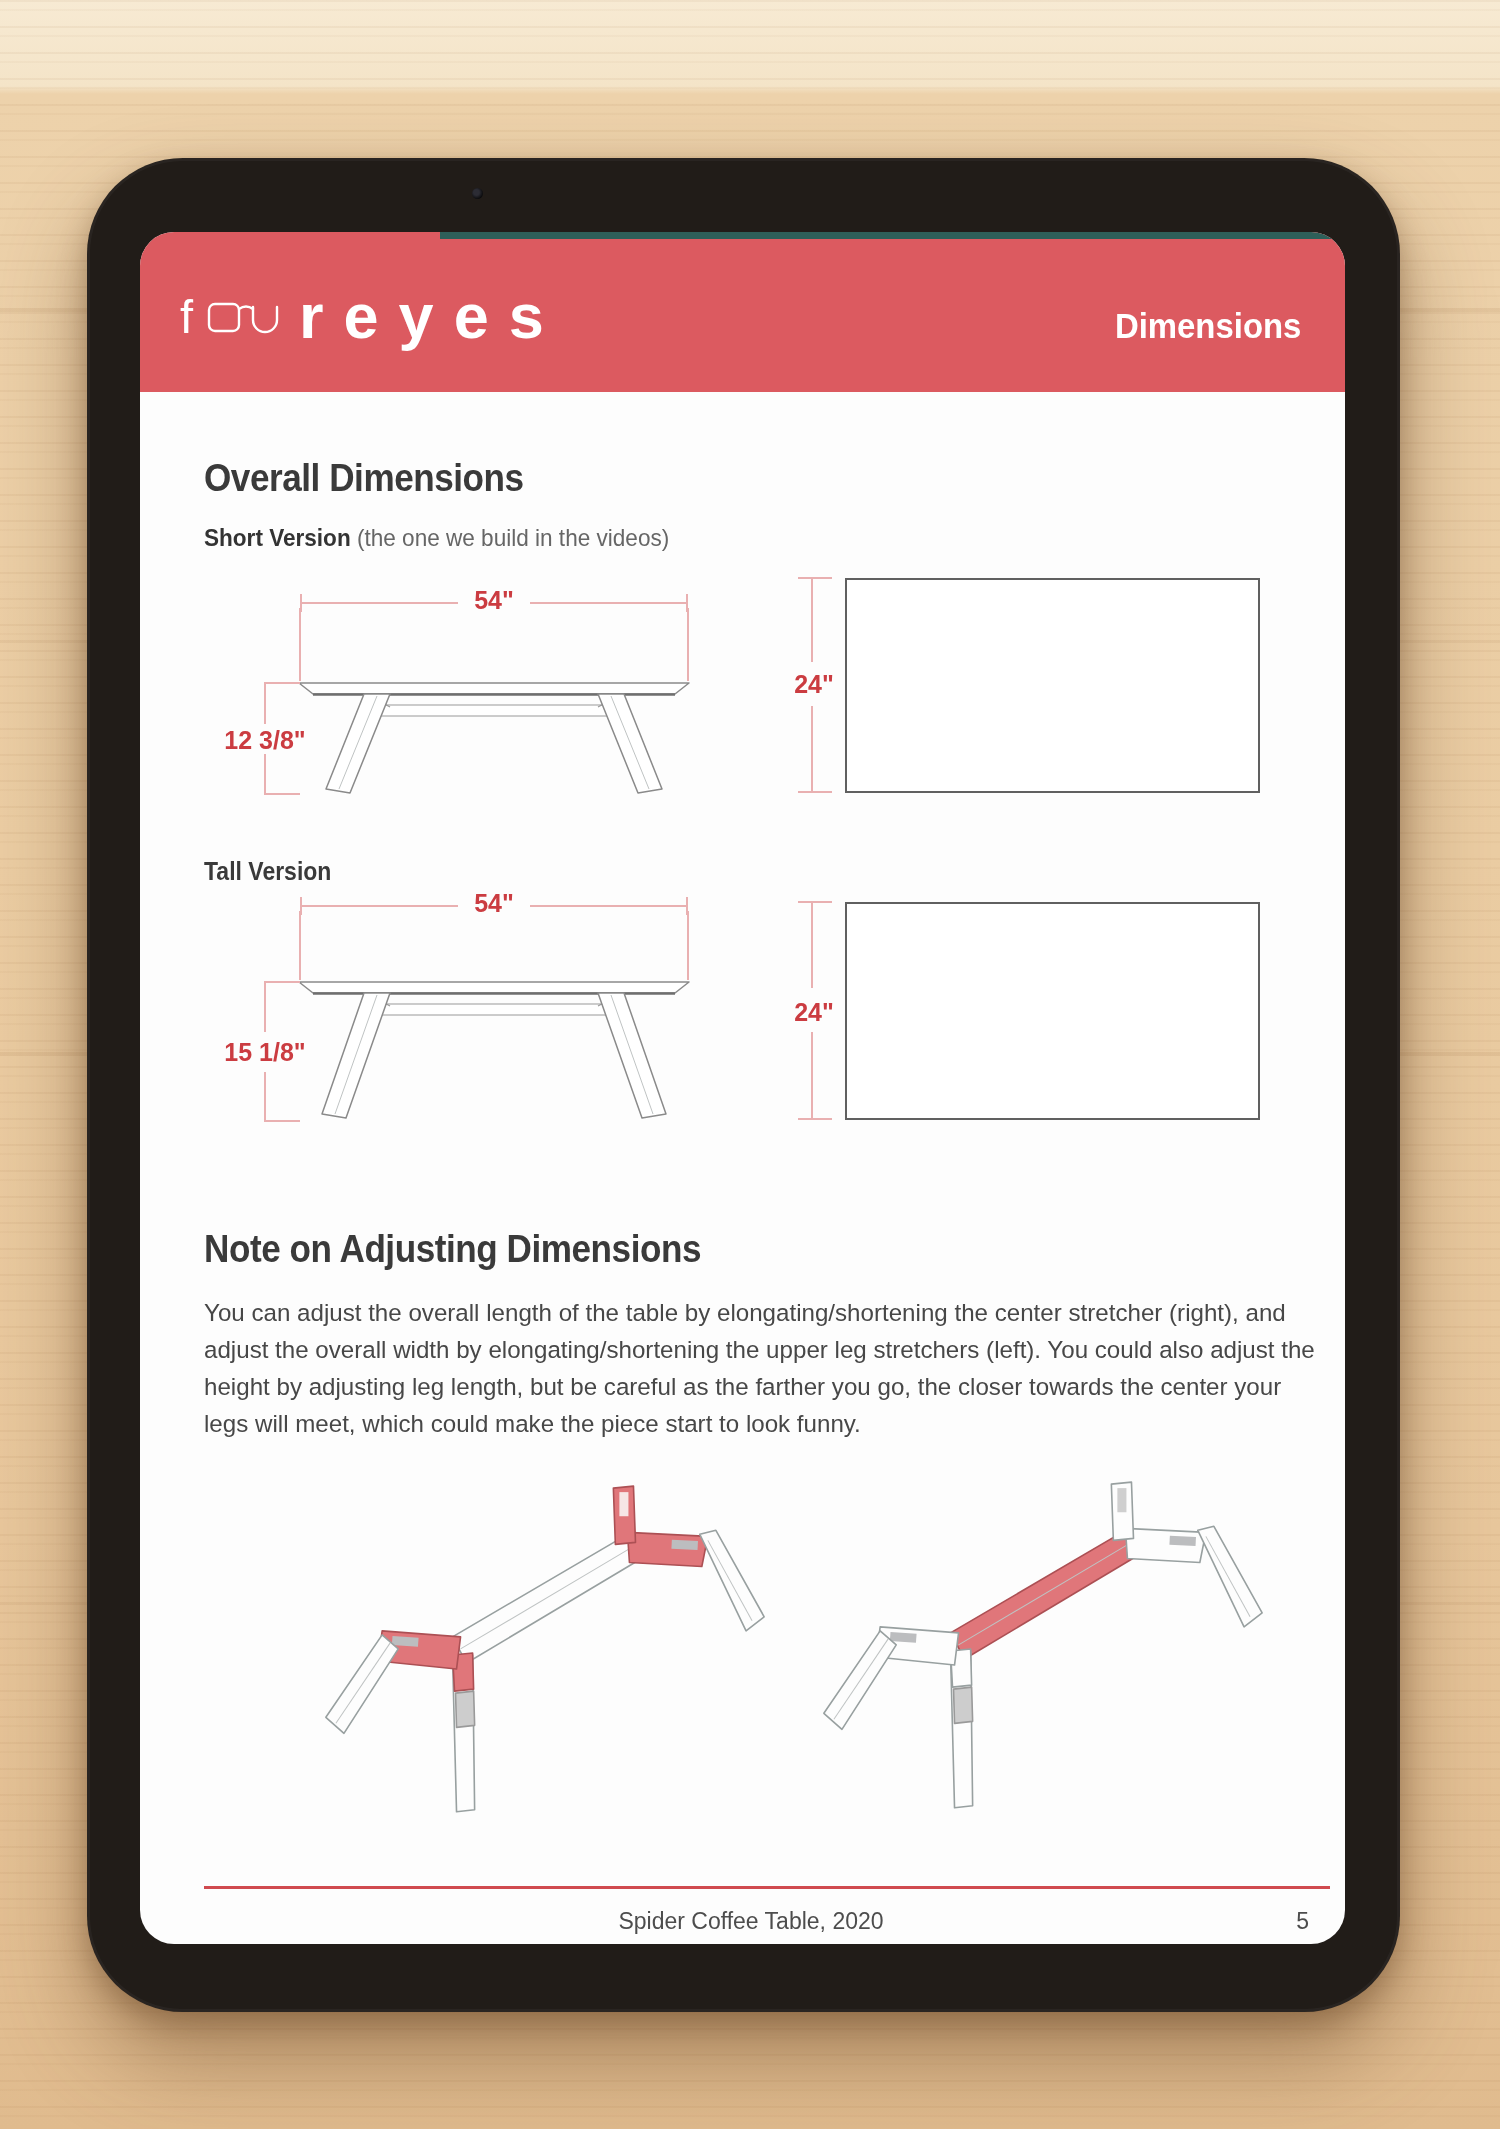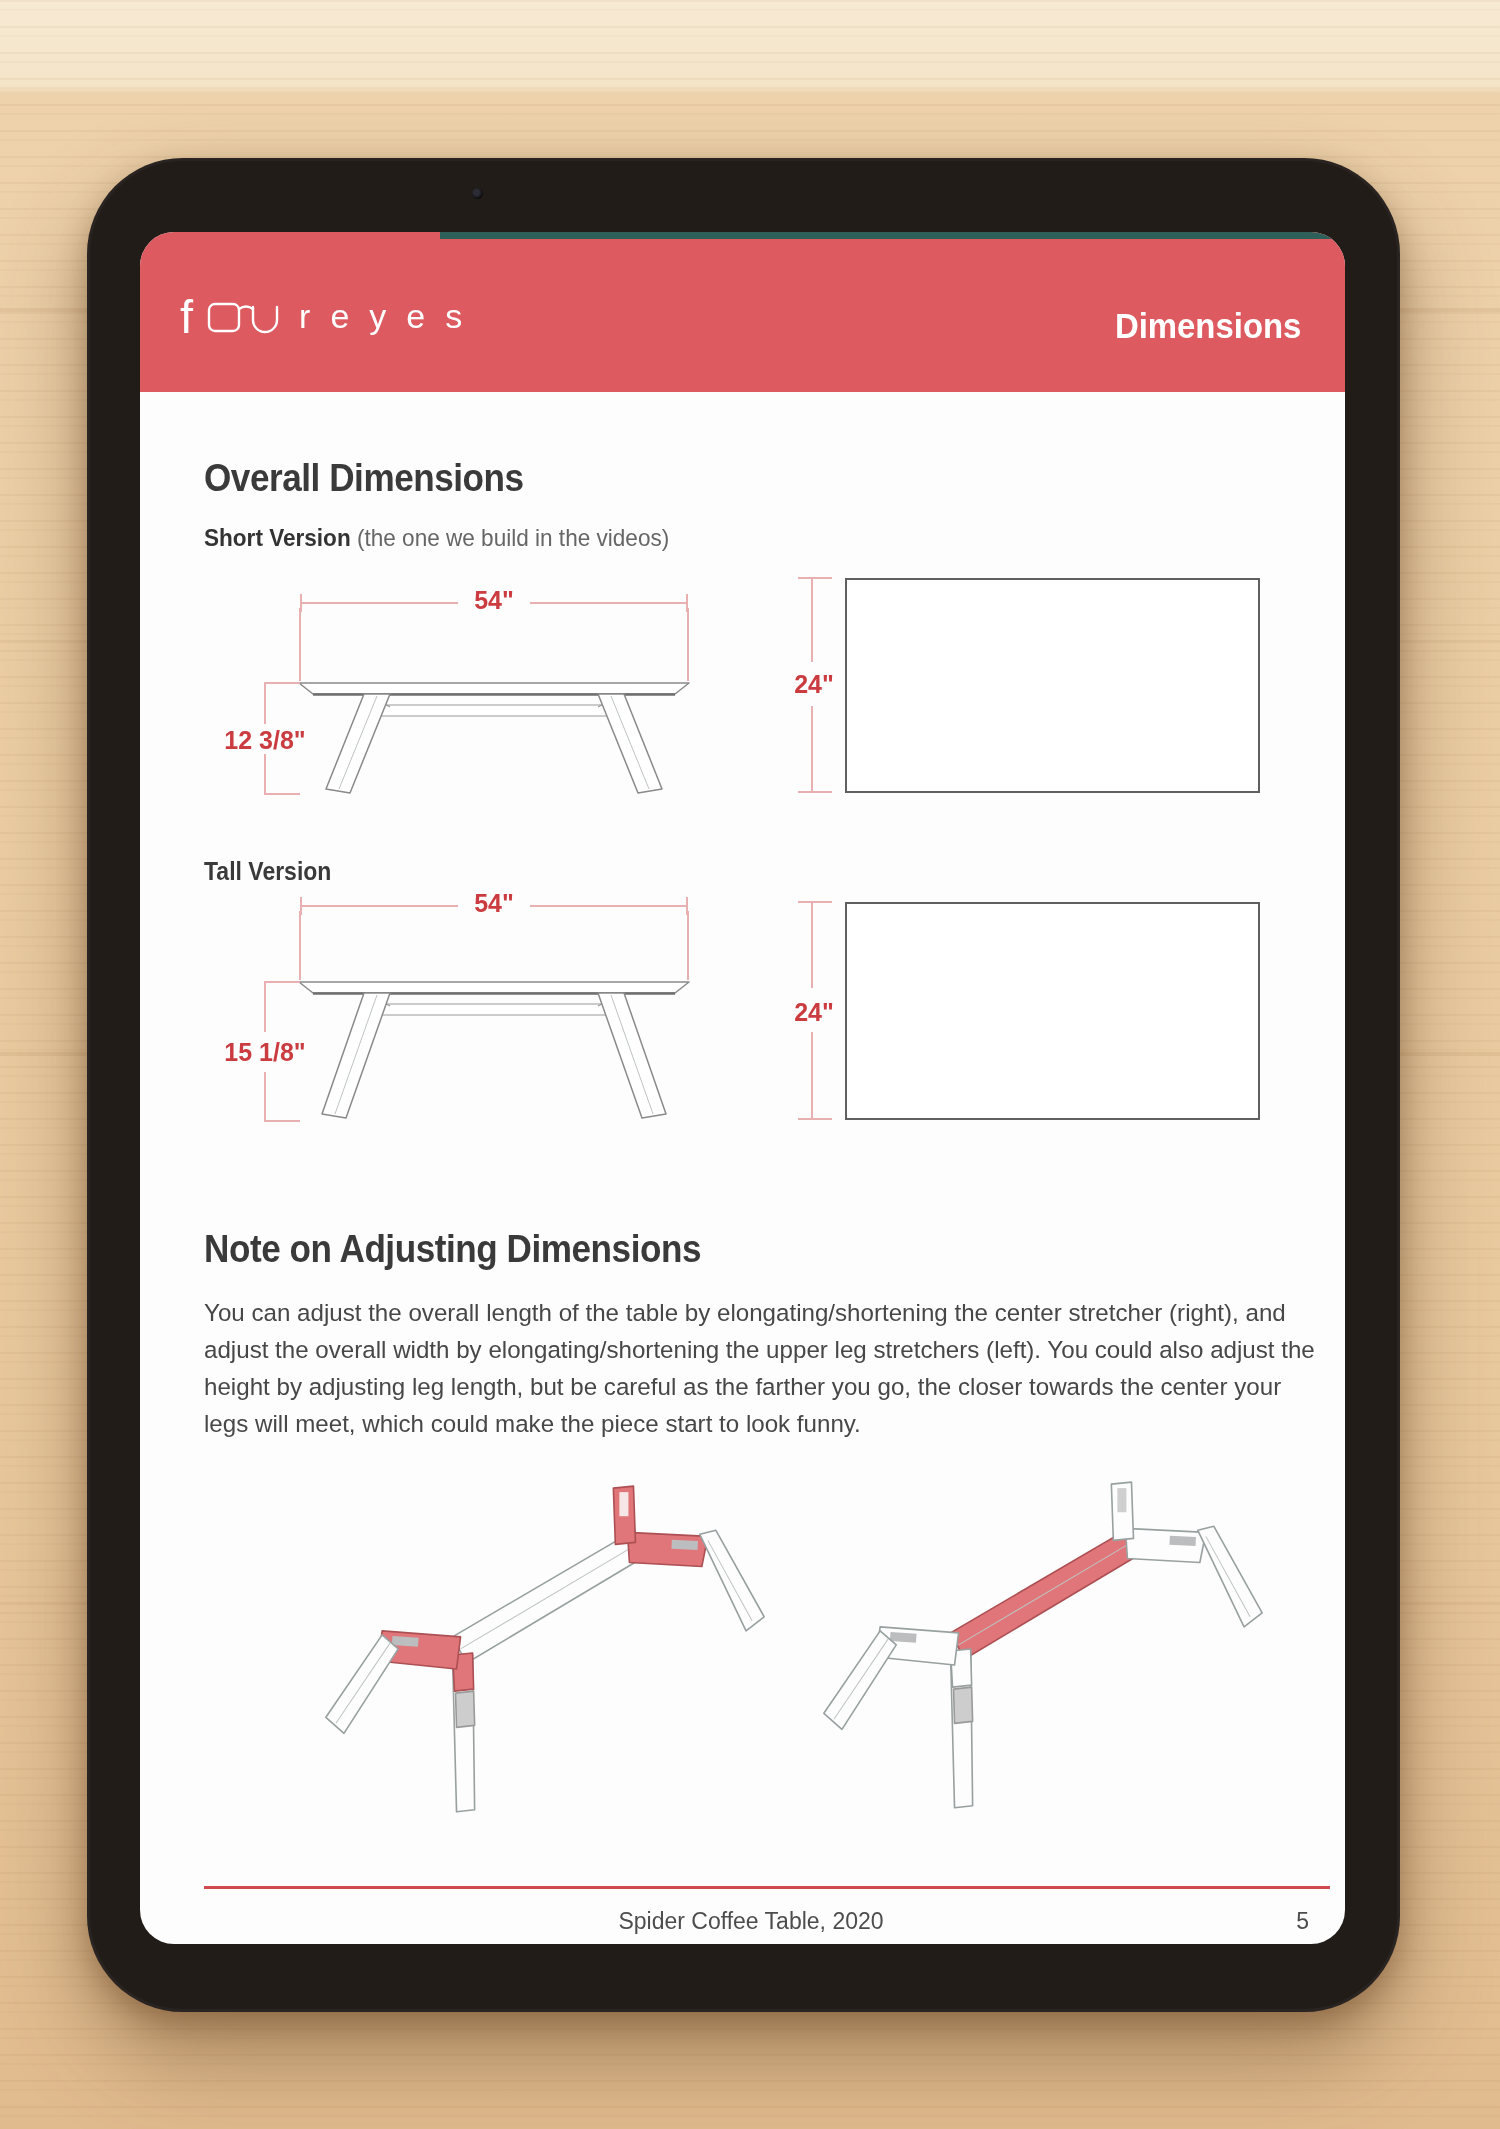--- a/index.html
+++ b/index.html
@@ -21,21 +21,21 @@
     background:radial-gradient(circle at 40% 40%, #2c2c34 0 30%, #0c0c0e 70%);}
   .screen{
     position:absolute;left:53px;top:74px;width:1205px;height:1712px;
     border-radius:34px;background:#fdfdfd;overflow:hidden;
   }
   .teal-edge{position:absolute;left:300px;right:0;top:0;height:7px;background:#2e5f59;z-index:6;}
   .pdf-header{position:absolute;left:0;top:0;width:100%;height:160px;background:#dc5a60;z-index:5;}
   .logo{position:absolute;left:40px;top:56px;height:56px;display:flex;align-items:center;color:#fff;}
   .logo .lf{font-size:47px;font-weight:400;letter-spacing:6px;}
   .logo .glasses{margin:6px 10px 0 6px;}
-  .logo .lr{font-size:34px;font-weight:400;letter-spacing:20px;text-align:right;}
+  .logo .lr{font-size:63px;font-weight:700;letter-spacing:20px;text-align:right;}
   .hdr-title{position:absolute;right:44px;top:74px;font-size:35px;font-weight:bold;color:#fff;
     transform:scaleX(.94);transform-origin:right;}
   .h1{position:absolute;font-size:39px;font-weight:bold;color:#3a3a3a;letter-spacing:-.5px;
     transform:scaleX(.9);transform-origin:left;white-space:nowrap;}
   .sublabel{position:absolute;font-size:24px;color:#666;transform:scaleX(.94);transform-origin:left;white-space:nowrap;}
   .sublabel b{color:#333;}
   .h2{position:absolute;font-size:25px;font-weight:bold;color:#3a3a3a;transform:scaleX(.92);transform-origin:left;white-space:nowrap;}
   .para{position:absolute;left:64px;top:1062px;width:1136px;font-size:24.5px;line-height:37px;color:#474747;
     transform:scaleX(.985);transform-origin:left;}
   

